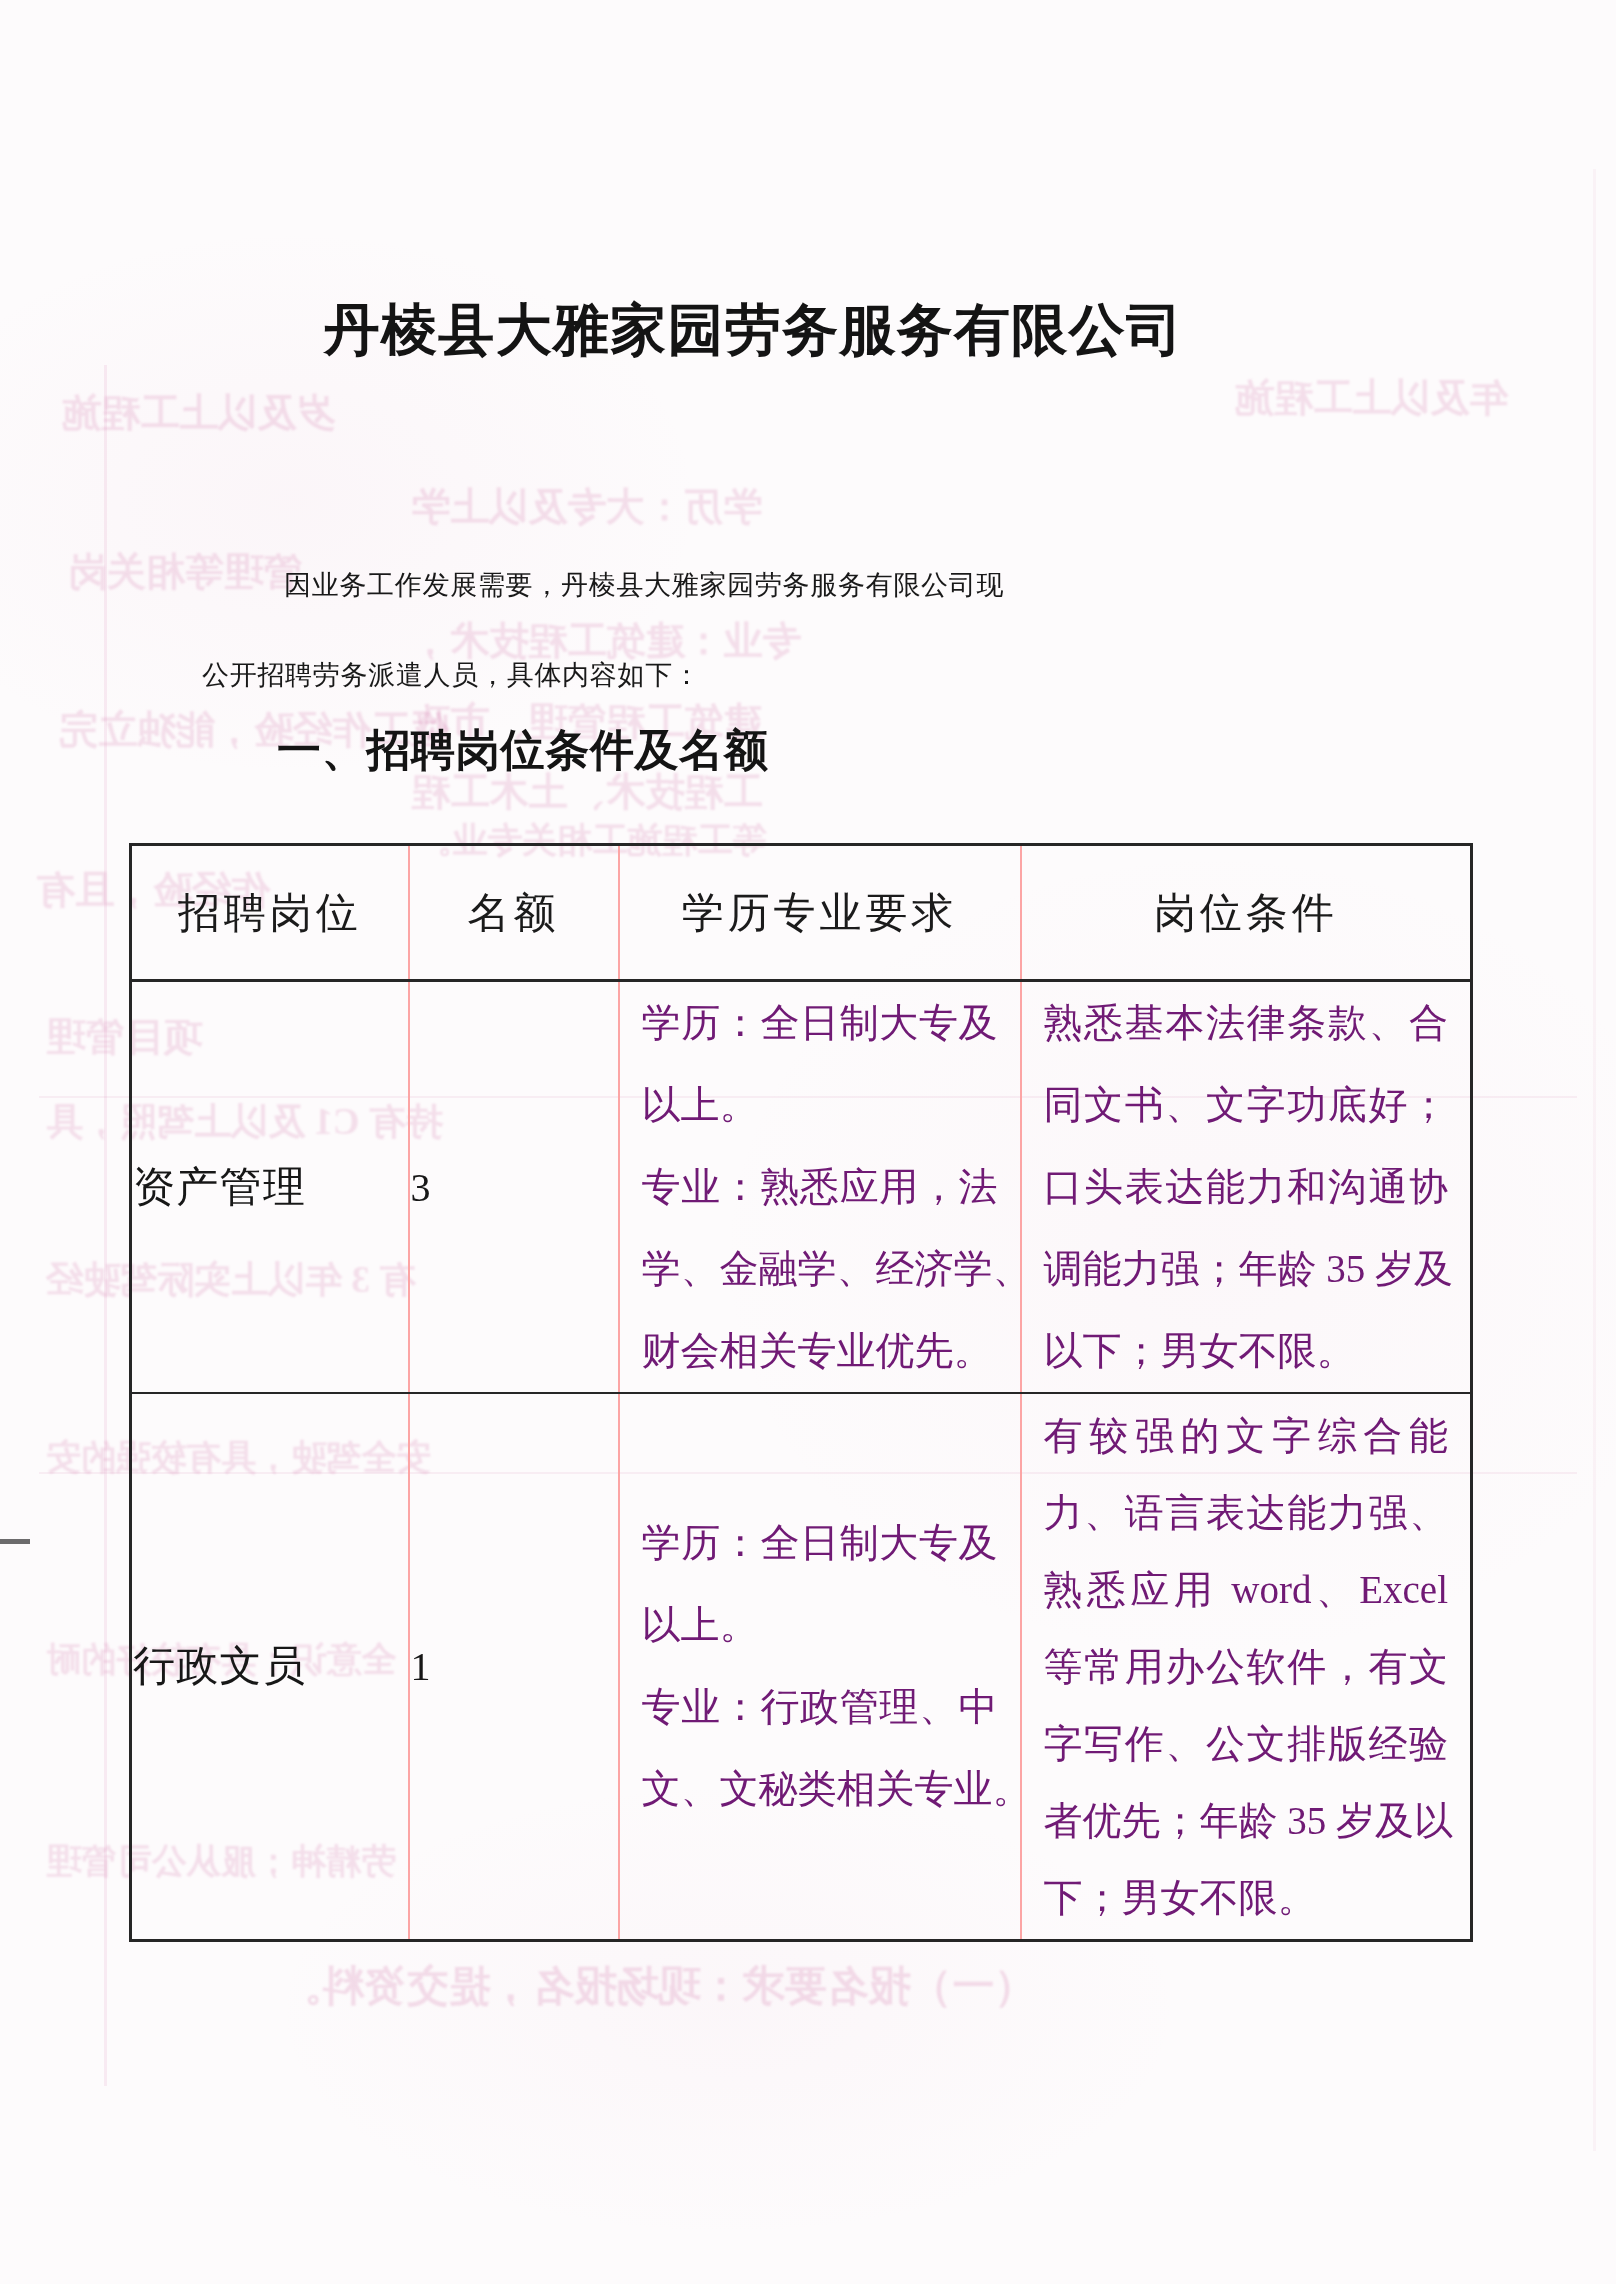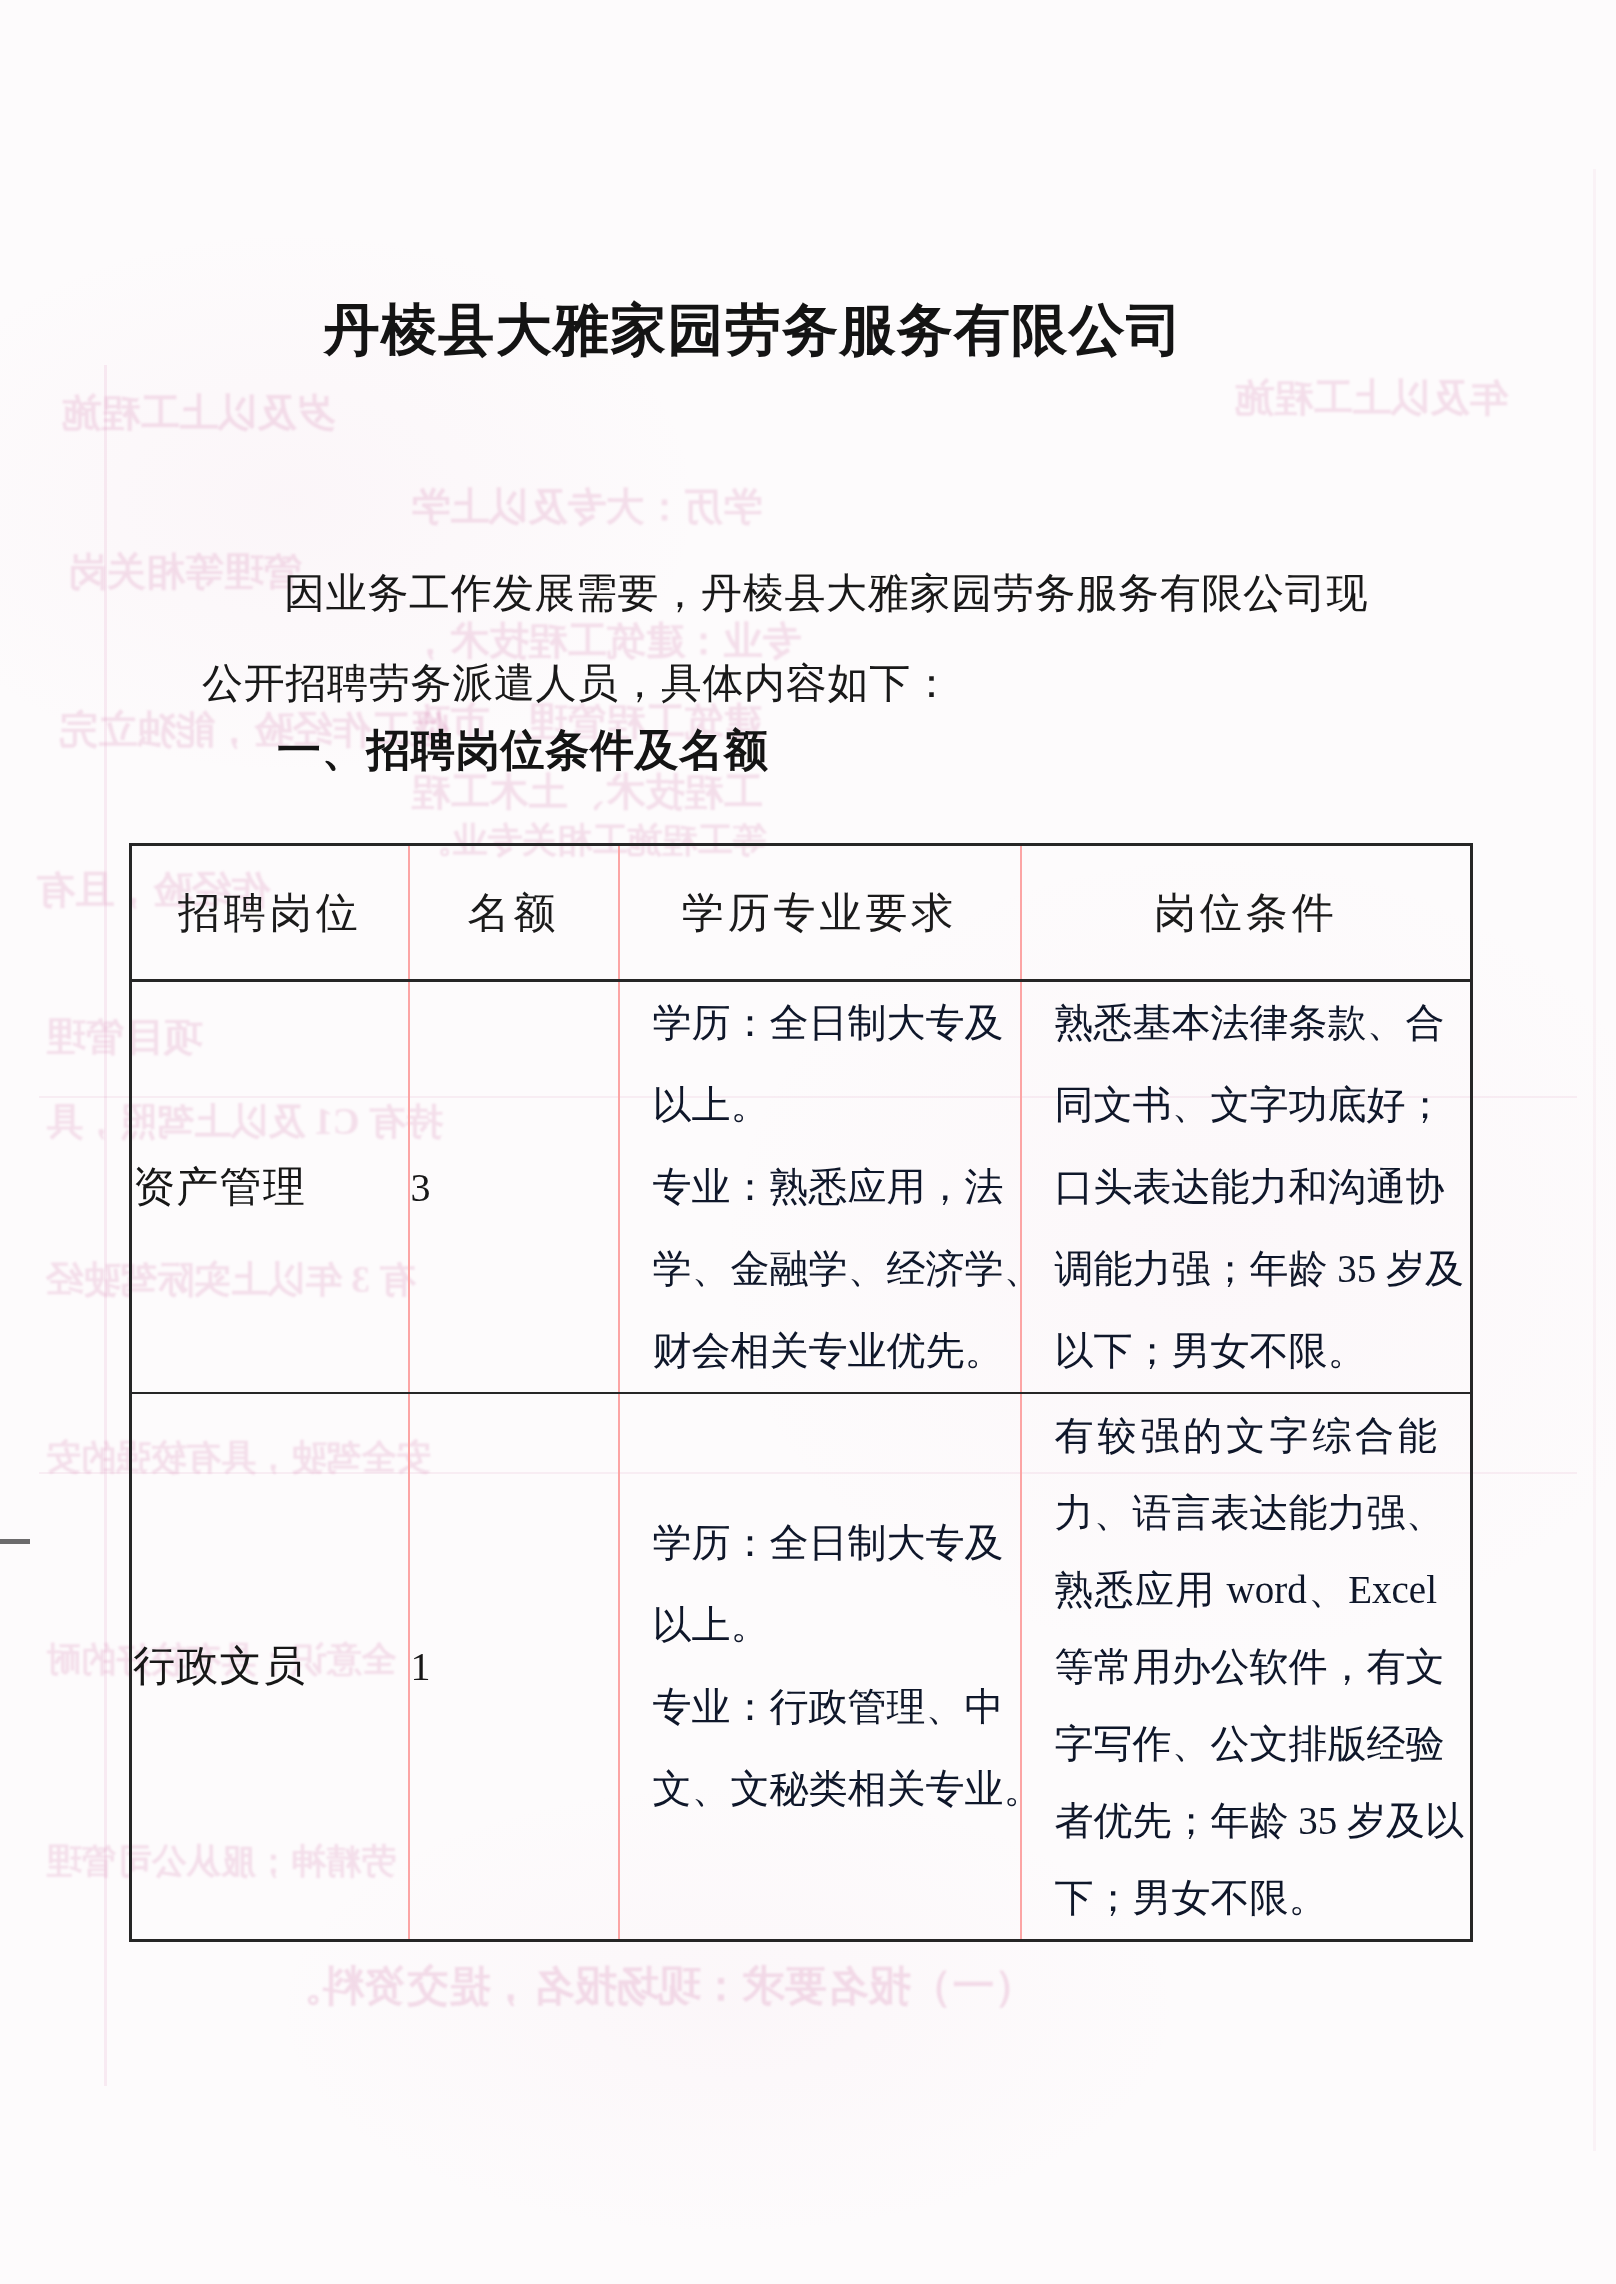--- a/index.html
+++ b/index.html
@@ -26,21 +26,21 @@
     position:absolute;left:0;width:1507px;text-align:center;
     font-family:"Liberation Sans","DejaVu Sans",sans-serif;
     font-weight:900;font-size:56px;line-height:1.1;
     color:#141414;letter-spacing:1.3px;white-space:nowrap;
   }
   .title1{top:299px;}
   .title2{top:390px;}
 
   .intro-line{
     position:absolute;left:202px;
-    font-size:41px;line-height:1.15;letter-spacing:0.7px;
+    font-size:27px;line-height:1.15;letter-spacing:0.7px;
     color:#191919;white-space:nowrap;
   }
   .intro1{top:570px;padding-left:82px;}
   .intro2{top:660px;text-align:center;}
 
   .section-heading{
     position:absolute;left:277px;top:726px;
     font-family:"Liberation Sans","DejaVu Sans",sans-serif;
     font-weight:900;font-size:44px;line-height:1.1;
     color:#141414;white-space:nowrap;letter-spacing:0.7px;
@@ -69,21 +69,21 @@
     font-family:"Liberation Sans","DejaVu Sans",sans-serif;
     font-weight:500;font-size:42px;letter-spacing:3.9px;
     text-align:center;color:#1b1b1b;
     border-bottom:3.3px solid #262626;
   }
   tr.r1 td{border-bottom:2.6px solid #262626;}
   td.post,td.quota{
     text-align:left;font-size:42px;color:#171717;letter-spacing:1.3px;
   }
   td.quota{font-size:40px;}
-  td.txt{padding:0 33px;font-size:39px;color:#0f172a;margin-left:12px;}
+  td.txt{padding:0 22px;font-size:39px;color:#701a75;margin-left:12px;}
   td.txt .ln{
     line-height:82px;height:82px;white-space:nowrap;
     text-align:justify;
   }
   td.cond2 .ln{line-height:77px;height:77px;}
   .jl{text-align-last:justify;}
   .nl{text-align-last:left;}
 
   
   .bleed{

